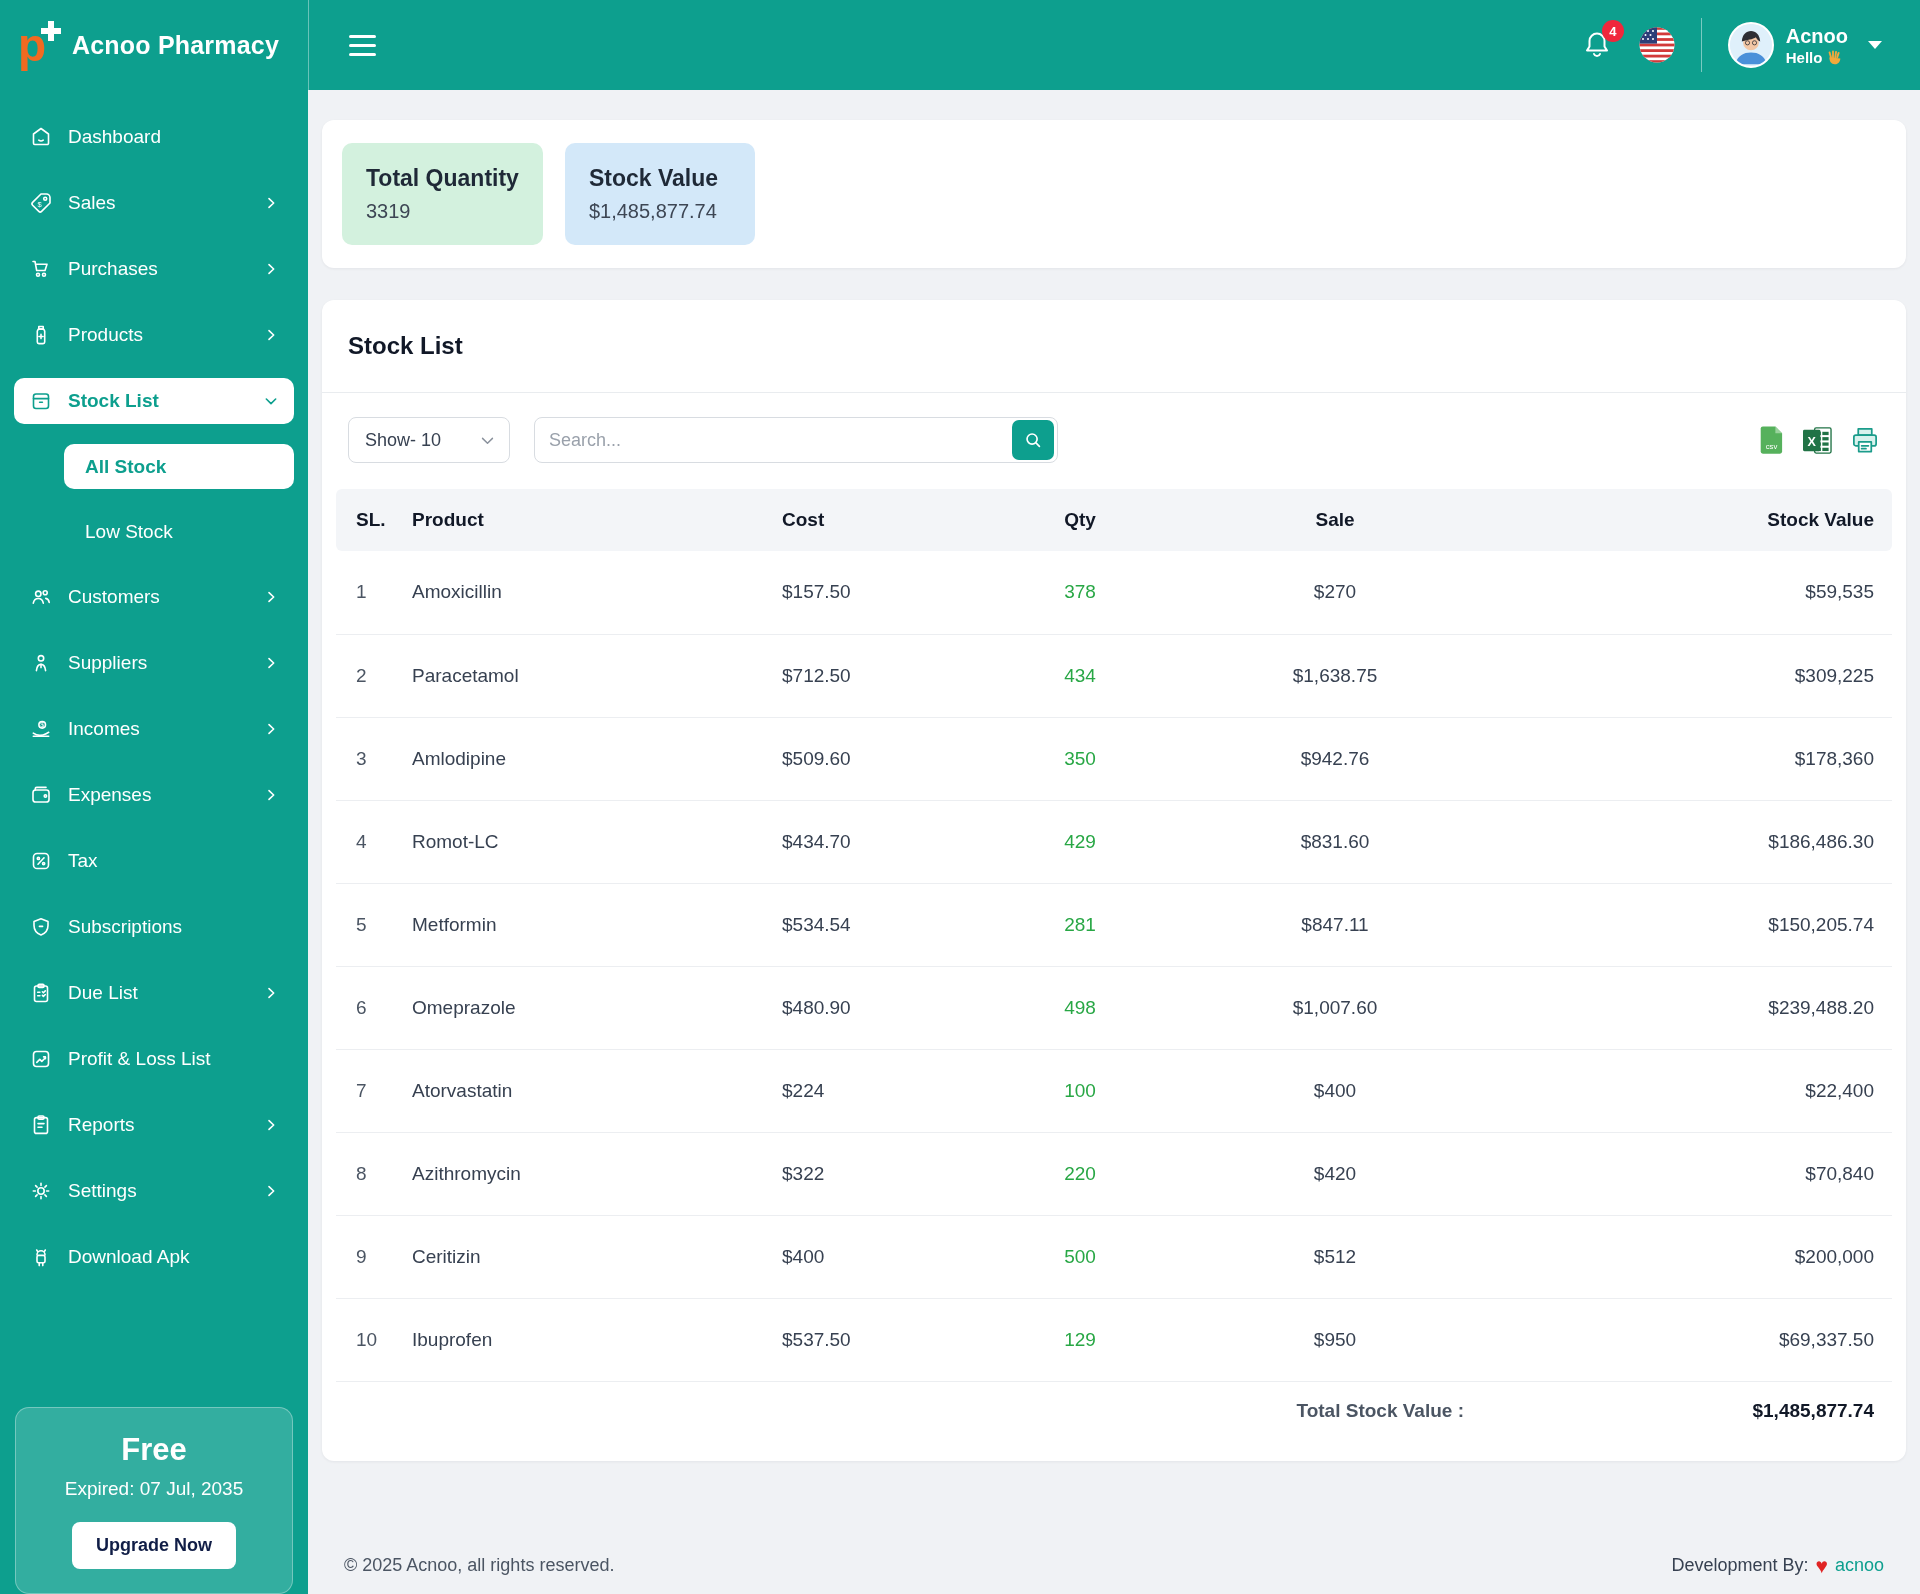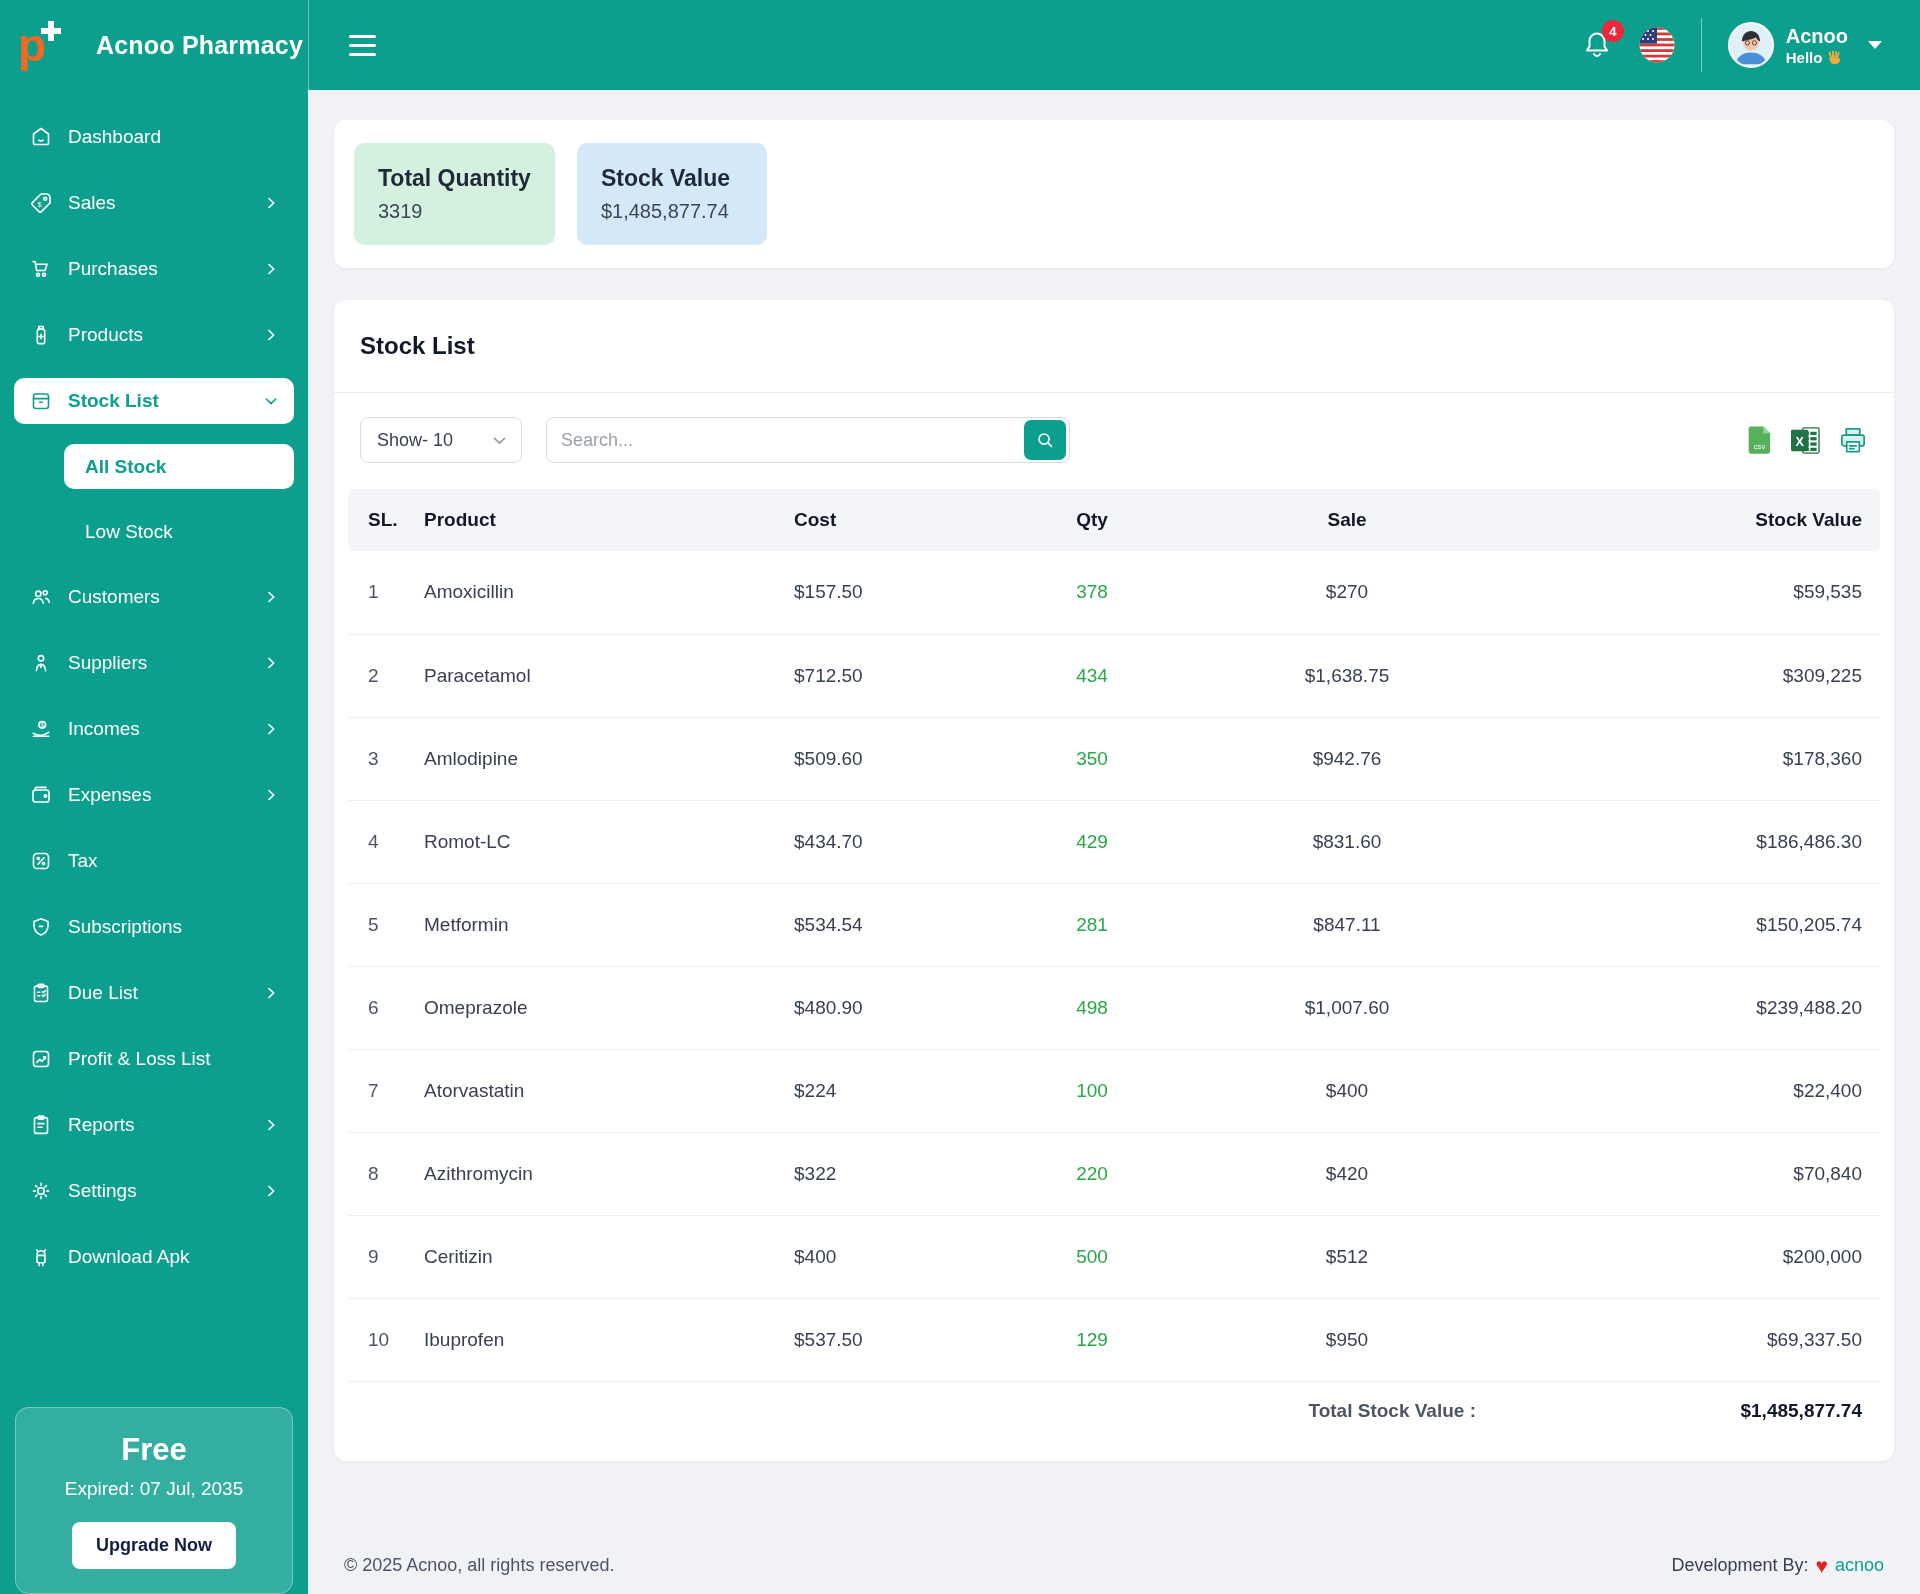--- a/index.html
+++ b/index.html
@@ -12,21 +12,21 @@
   .app { display:flex; width:100%; height:100%; }
 
   
   .sidebar { width:308px; flex-shrink:0; background:#0d9f8e; color:#fff; display:flex; flex-direction:column; }
   .logo-row { height:90px; flex-shrink:0; display:flex; align-items:center; gap:10px; padding:0 16px; }
   .logo-mark { position:relative; width:46px; height:54px; flex-shrink:0; }
   .logo-p { position:absolute; left:2px; top:2px; font-size:46px; line-height:50px; font-weight:800; color:#f26a21; }
   .logo-plus { position:absolute; top:3px; right:1px; width:20px; height:20px; }
   .logo-plus::before { content:""; position:absolute; left:7px; top:0; width:6px; height:20px; background:#fff; }
   .logo-plus::after  { content:""; position:absolute; left:0; top:7px; width:20px; height:6px; background:#fff; }
-  .brand-name { font-size:25px; font-weight:700; letter-spacing:.2px; white-space:nowrap;margin-left:24px; }
+  .brand-name { font-size:25px; font-weight:700; letter-spacing:.2px; white-space:nowrap; }
 
   nav { flex:1; display:flex; flex-direction:column; padding-top:14px; }
   .nav-item { display:flex; align-items:center; gap:15px; height:46px; margin:10px 14px; padding:0 15px;
               border-radius:10px; font-size:19px; color:#fff; cursor:pointer; }
   .nav-item.active { background:#fff; color:#0d9f8e; font-weight:700; }
   .nav-icon { width:24px; height:24px; display:flex; flex-shrink:0; }
   .nav-icon svg, .chev svg { width:100%; height:100%; stroke:currentColor; fill:none; stroke-width:1.6; stroke-linecap:round; stroke-linejoin:round; }
   .chev { width:16px; height:16px; margin-left:auto; display:flex; }
   .chev svg { stroke-width:2.4; }
   .nav-sub { display:flex; align-items:center; height:45px; margin:10px 14px 10px 64px; padding:4px 21px;
@@ -52,21 +52,21 @@
            background:#f0273c; color:#fff; border-radius:11px; font-size:13px; font-weight:700;
            display:flex; align-items:center; justify-content:center; }
   .flag { width:36px; height:36px; cursor:pointer; display:flex; }
   .hdr-divider { width:1px; height:54px; background:rgba(255,255,255,.45); }
   .user { display:flex; align-items:center; gap:12px; cursor:pointer; }
   .avatar { width:46px; height:46px; border-radius:50%; border:2px solid #fff; display:flex; overflow:hidden; background:#dff0fb; }
   .uname { font-size:20px; font-weight:700; color:#fff; line-height:22px; }
   .uhello { font-size:15px; color:#fff; font-weight:600; display:flex; align-items:center; gap:5px; margin-top:2px; }
   .caret { width:0; height:0; border-left:7px solid transparent; border-right:7px solid transparent; border-top:8px solid #fff; margin-left:8px; }
 
-  main { flex:1; padding:30px 26px 0; }
+  main { flex:1; padding:30px 14px 0; }
   .summary-card { background:#fff; border-radius:12px; padding:23px 20px; display:flex; gap:22px;
                   box-shadow:0 1px 3px rgba(16,24,40,.06); }
   .stat { border-radius:10px; padding:22px 24px; min-width:190px; }
   .stat.green { background:#d3f1de; }
   .stat.blue  { background:#d3e8f9; }
   .stat-title { font-size:23px; font-weight:700; color:#1f2937; }
   .stat-value { font-size:20px; color:#3d4654; margin-top:8px; }
 
   .stock-card { background:#fff; border-radius:12px; margin-top:32px; box-shadow:0 1px 3px rgba(16,24,40,.06); padding-bottom:20px; }
   .stock-head { padding:32px 26px; font-size:24px; font-weight:700; color:#111827; border-bottom:1px solid #e9ecef; }

